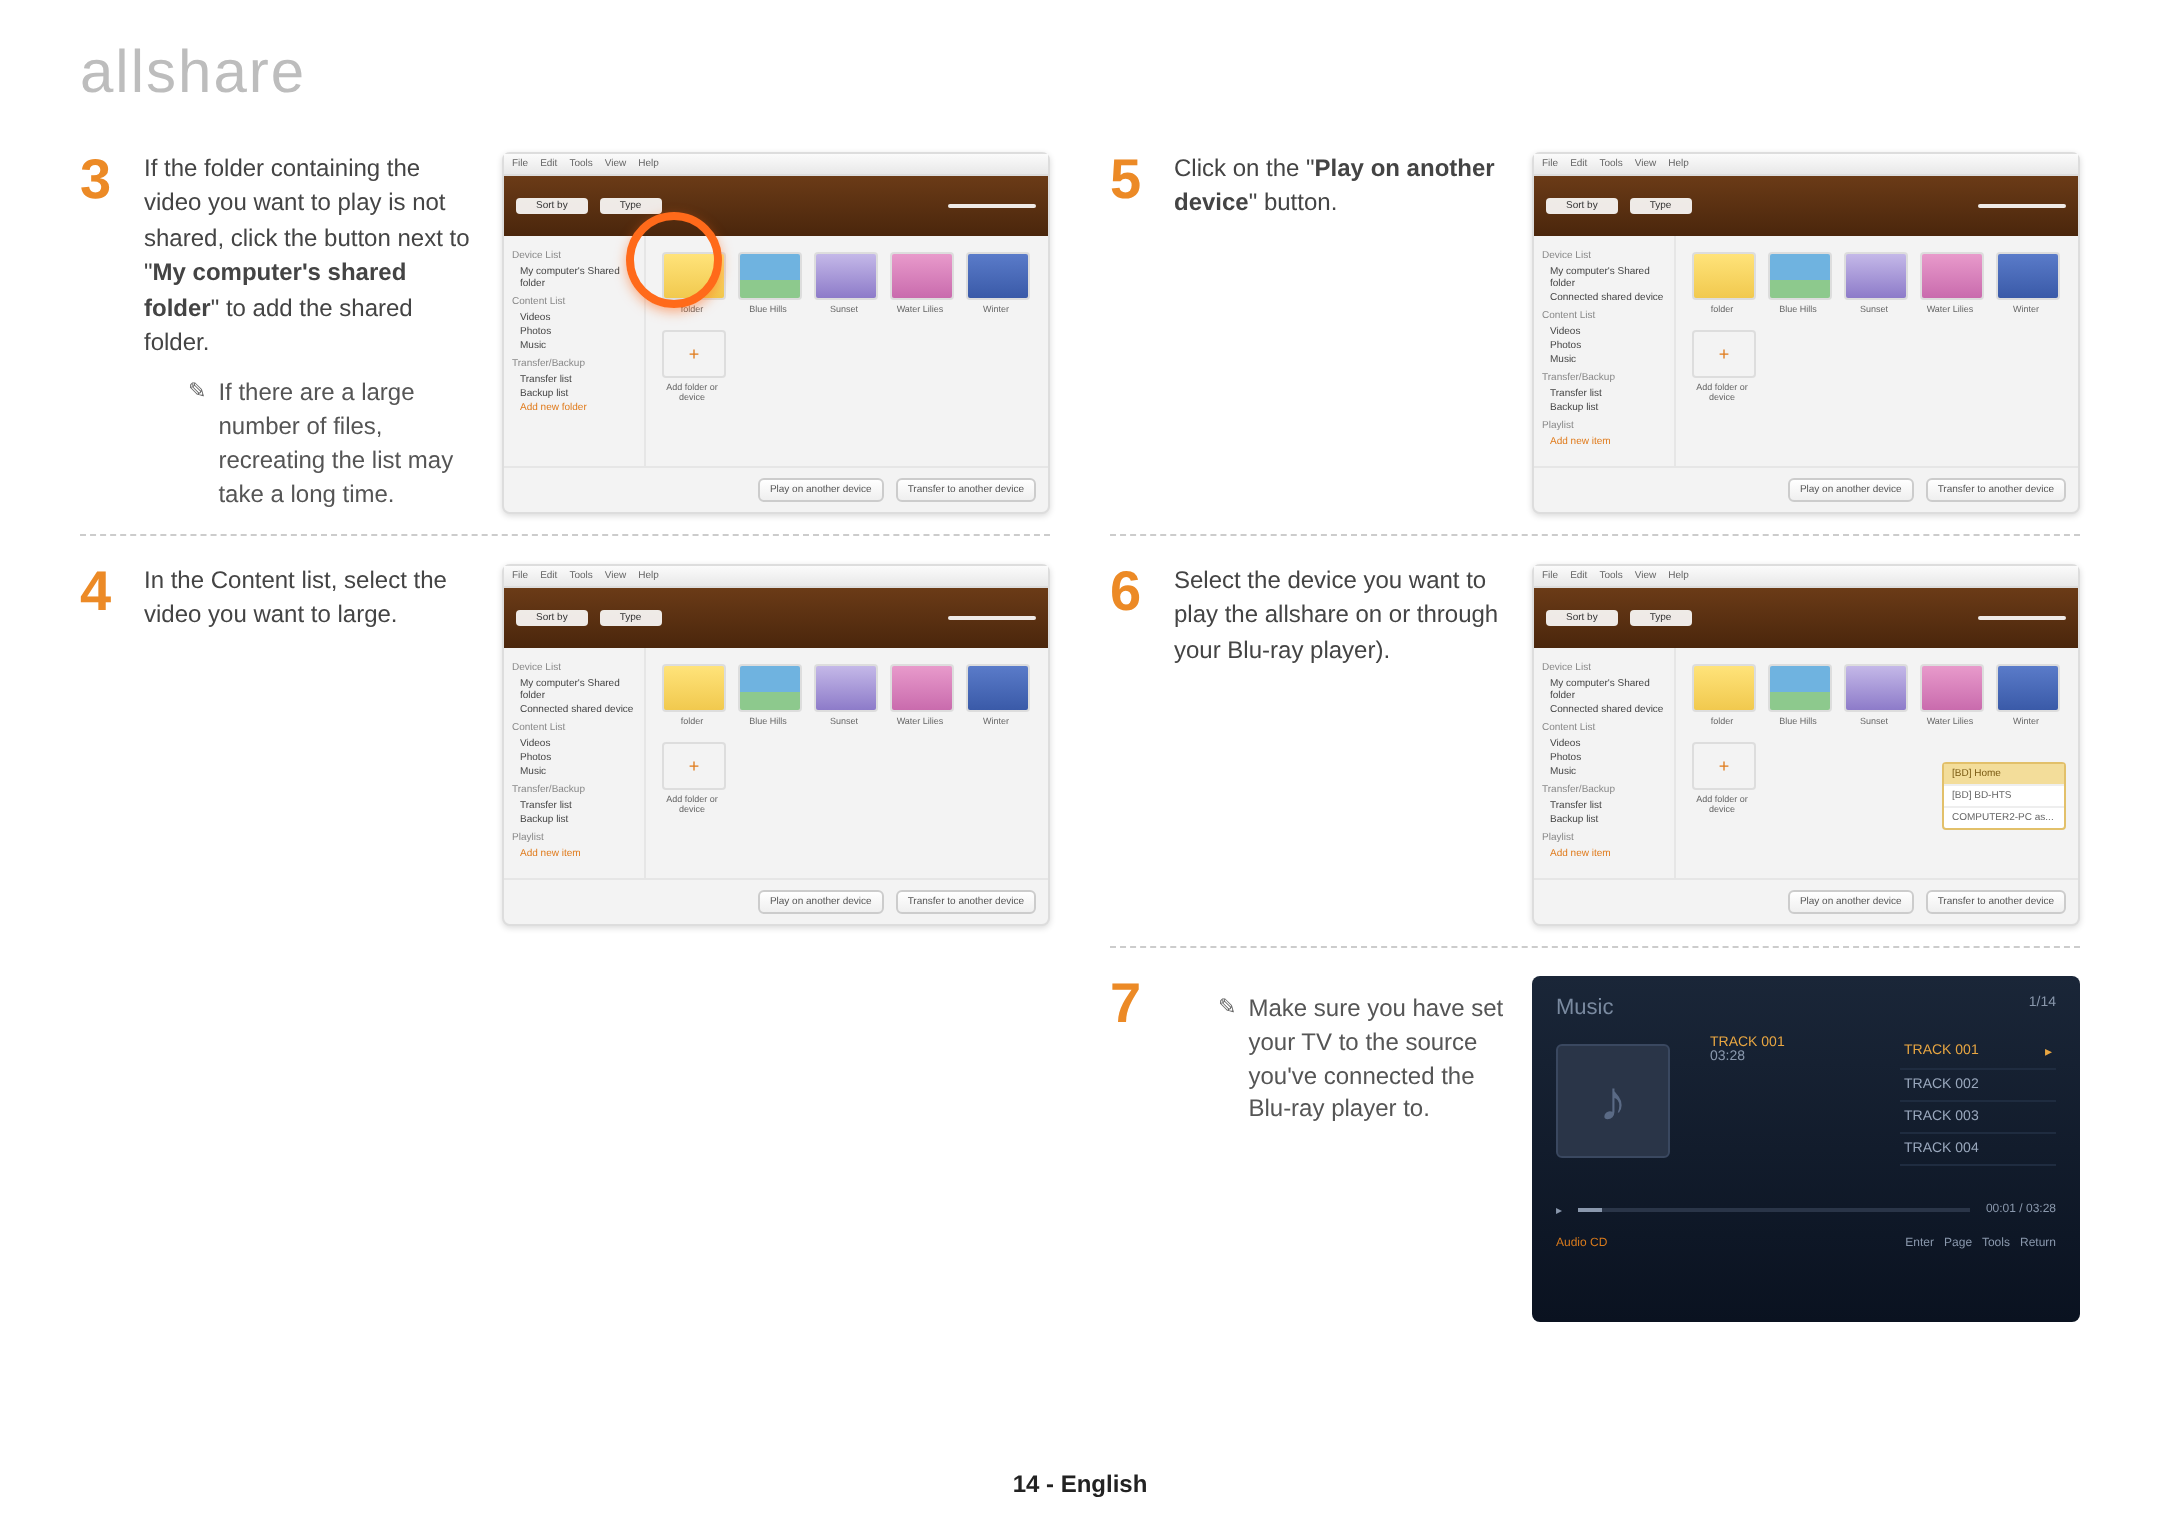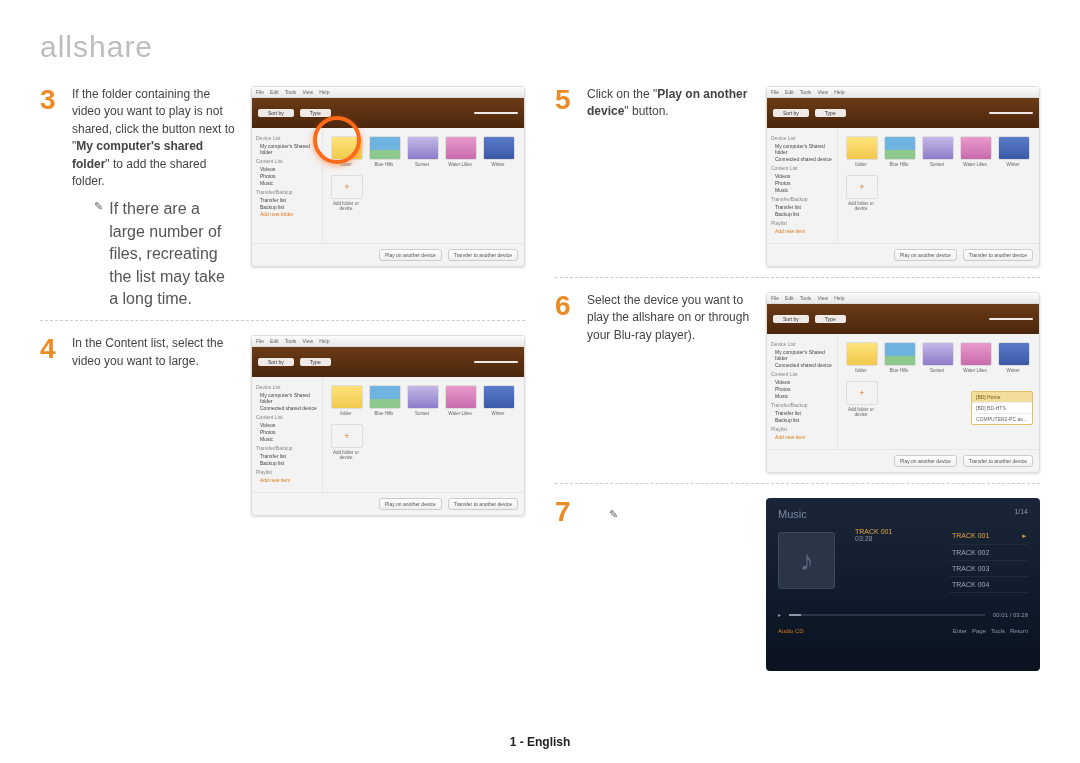--- a/index.html
+++ b/index.html
@@ -1,29 +1,29 @@
 <!DOCTYPE html>
 <html><head>
 <meta charset="utf-8">
 <style>
   html,body{margin:0;padding:0;background:#fff;font-family:Helvetica,Arial,sans-serif;color:#333;width:1080px}
-  .page{width:1080px;height:763px;position:relative;box-sizing:border-box;padding:12px 40px;}
+  .page{width:1080px;height:763px;position:relative;box-sizing:border-box;padding:2px 40px;}
   .header{padding:18px 0 22px 0}
   .logo{font-size:30px;letter-spacing:1px;color:#bdbdbd;font-weight:400}
   .logo .a1{font-weight:300}
   .cols{display:flex;gap:30px}
   .col{flex:1;min-width:0}
   .divider{height:0;border-top:1px dashed #ccc;margin:10px 0 14px 0}
   .step{display:flex;align-items:flex-start;gap:14px;margin-bottom:8px}
   .step .text{flex:0 0 165px;font-size:12px;line-height:1.45;color:#444}
   .num{font-size:28px;font-weight:700;color:#ec8a26;line-height:1;flex:0 0 18px}
   .bold{font-weight:700}
   .note{display:flex;gap:6px;padding-left:22px;margin-top:8px}
   .note-icon{font-size:11px;color:#666;padding-top:1px}
-  .note-text{font-size:16px;color:#555;line-height:1.4}
+  .note-text{font-size:12px;color:#555;line-height:1.4}
   .shot{flex:1;min-width:0}
   .win{border:1px solid #ddd;border-radius:4px;background:#f3f3f3;font-size:5px;color:#666;box-shadow:0 1px 3px rgba(0,0,0,.15)}
   .win .titlebar{height:10px;background:linear-gradient(#fbfbfb,#e8e8e8);border-bottom:1px solid #ddd;display:flex;align-items:center;gap:6px;padding:0 4px}
   .titlebar span{font-size:5px}
   .win .toolbar{height:30px;background:linear-gradient(#6b3b17,#4a260c);display:flex;align-items:center;gap:6px;padding:0 6px}
   .toolbar .sel{background:rgba(255,255,255,.9);border-radius:2px;font-size:5px;padding:1px 10px;color:#333}
   .toolbar .rt{margin-left:auto;background:rgba(255,255,255,.9);border-radius:2px;font-size:5px;padding:1px 22px}
   .win .body{display:flex;min-height:115px}
   .side{width:62px;border-right:1px solid #e6e6e6;padding:4px 4px;font-size:5px;color:#444}
   .side .hdr{font-size:5px;color:#888;margin:3px 0 2px 0}
@@ -369,20 +369,21 @@
         </div>
       </div>
 
       <div class="divider"></div>
 
       <div class="step">
         <div class="num">7</div>
         <div class="text">
           <div class="note">
             <div class="note-icon">✎</div>
+            <div class="note-text">Make sure you have set your TV to the source you've connected the Blu-ray player to.</div>
           </div>
         </div>
         <div class="shot">
           <div class="tv">
             <div style="display:flex;justify-content:space-between">
               <div class="title">Music</div>
               <div style="font-size:7px;color:#8a98ad">1/14</div>
             </div>
             <div class="body2">
               <div class="art">♪</div>
@@ -413,14 +414,14 @@
                 <span>Tools</span> &nbsp;
                 <span>Return</span>
               </div>
             </div>
           </div>
         </div>
       </div>
     </div>
   </div>
 
-  <div class="pagefoot">1 - English</div>
+  <div class="pagefoot">14 - English</div>
 </div>
 
 </body></html>

